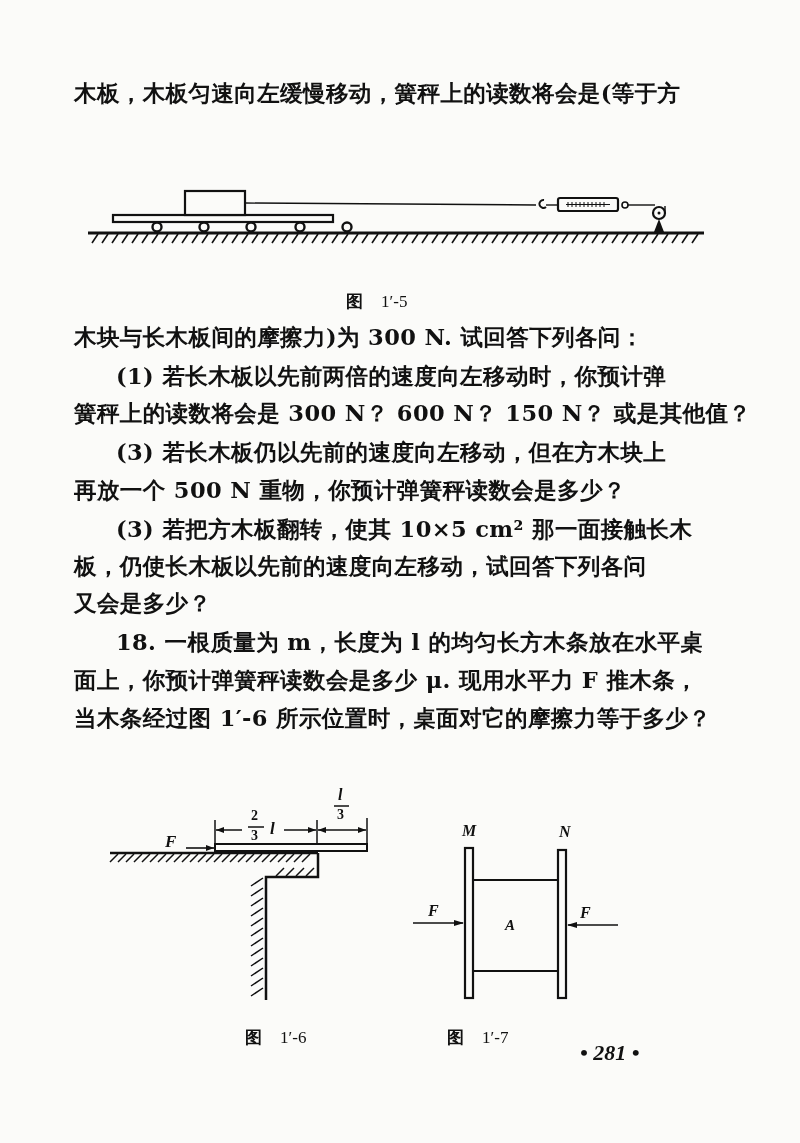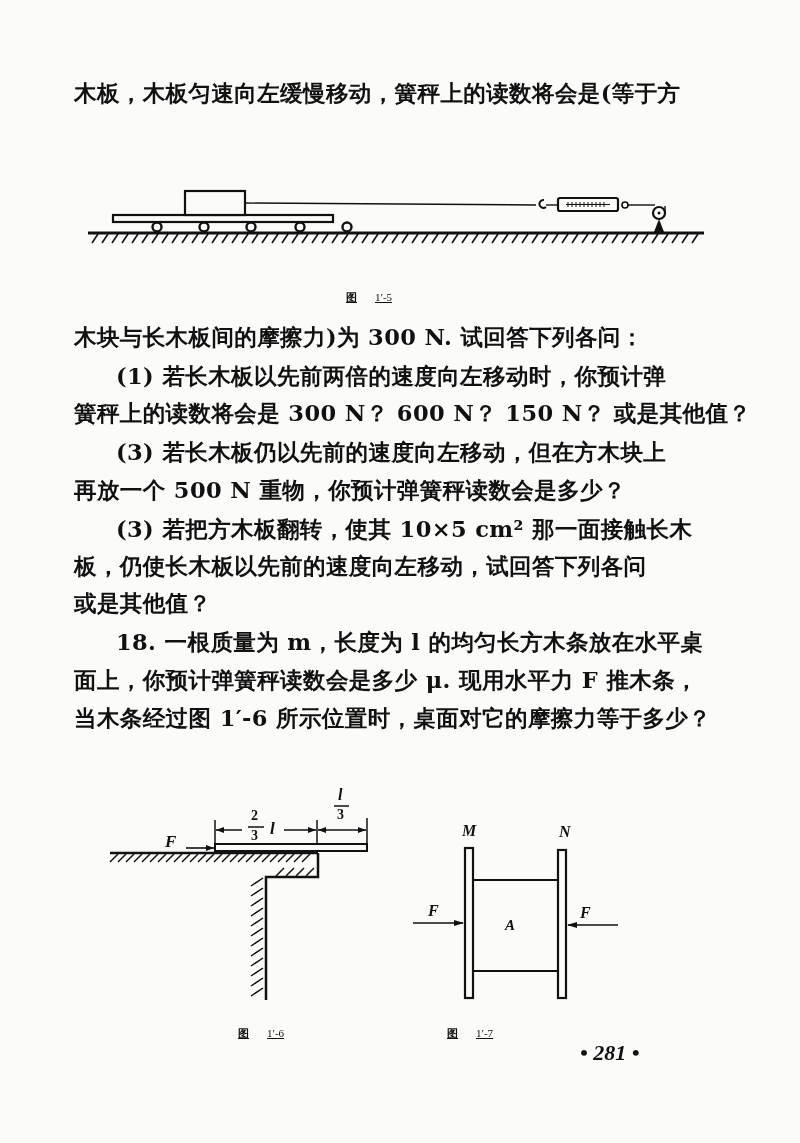--- a/index.html
+++ b/index.html
@@ -7,21 +7,21 @@
     width:800px; height:1143px; position:relative; overflow:hidden;
     background:#fbfbf9; color:#111;
     font-family:"DejaVu Serif", "Liberation Serif", serif;
   }
   .line {
     position:absolute; left:74px; white-space:nowrap;
     font-size:22.5px; font-weight:bold; letter-spacing:0.4px;
   }
   .indent { left:116px; }
   .caption {
-    position:absolute; font-size:11px; font-weight:bold; white-space:nowrap;text-decoration:underline;
+    position:absolute; font-size:17px; font-weight:bold; white-space:nowrap;
   }
   .caption .num { font-family:"Liberation Serif", serif; font-weight:normal; margin-left:18px; }
   .lat { font-family:"Liberation Serif", serif; font-weight:normal; }
   .ital { font-family:"Liberation Serif", serif; font-style:italic; font-weight:bold; }
   svg { position:absolute; overflow:visible; }
   .page-num {
     position:absolute; left:580px; top:1040px; font-size:22px;
     font-family:"Liberation Serif", serif; font-style:italic; font-weight:bold;
   }
 </style>
@@ -73,21 +73,21 @@
   <span>图</span><span class="num">1′-5</span>
 </div>
 
 <div class="line" style="top:322px;">木块与长木板间的摩擦力)为 300 N. 试回答下列各问：</div>
 <div class="line indent" style="top:361px;">(1) 若长木板以先前两倍的速度向左移动时，你预计弹</div>
 <div class="line" style="top:398px;">簧秤上的读数将会是 300 N？ 600 N？ 150 N？ 或是其他值？</div>
 <div class="line indent" style="top:437px;">(3) 若长木板仍以先前的速度向左移动，但在方木块上</div>
 <div class="line" style="top:475px;">再放一个 500 N 重物，你预计弹簧秤读数会是多少？</div>
 <div class="line indent" style="top:514px;">(3) 若把方木板翻转，使其 10×5 cm² 那一面接触长木</div>
 <div class="line" style="top:551px;">板，仍使长木板以先前的速度向左移动，试回答下列各问</div>
-<div class="line" style="top:588px;">或是其他值？</div>
+<div class="line" style="top:588px;">又会是多少？</div>
 <div class="line indent" style="top:627px;">18. 一根质量为 m，长度为 l 的均匀长方木条放在水平桌</div>
 <div class="line" style="top:665px;">面上，你预计弹簧秤读数会是多少 μ. 现用水平力 F 推木条，</div>
 <div class="line" style="top:703px;">当木条经过图 1′-6 所示位置时，桌面对它的摩擦力等于多少？</div>
 
 <svg style="left:0;top:0;" width="800" height="1143">
 
   <line x1="110" y1="853" x2="318" y2="853" stroke="#111" stroke-width="2.5"></line>
   <g stroke="#111" stroke-width="1.5">
     <path d="M110 862 l8 -8 M118 862 l8 -8 M126 862 l8 -8 M134 862 l8 -8 M142 862 l8 -8 M150 862 l8 -8 M158 862 l8 -8 M166 862 l8 -8 M174 862 l8 -8 M182 862 l8 -8 M190 862 l8 -8 M198 862 l8 -8 M206 862 l8 -8 M214 862 l8 -8 M222 862 l8 -8 M230 862 l8 -8 M238 862 l8 -8 M246 862 l8 -8 M254 862 l8 -8 M262 862 l8 -8 M270 862 l8 -8 M278 862 l8 -8 M286 862 l8 -8 M294 862 l8 -8 M302 862 l8 -8"></path>
   </g>
@@ -135,20 +135,20 @@
 
   <line x1="568" y1="925" x2="618" y2="925" stroke="#111" stroke-width="1.5"></line>
   <path d="M567 925 l10 -3 l0 6 Z" fill="#111"></path>
 </svg>
 <div class="ital" style="position:absolute;left:462px;top:822px;font-size:16px;">M</div>
 <div class="ital" style="position:absolute;left:559px;top:823px;font-size:16px;">N</div>
 <div class="ital" style="position:absolute;left:505px;top:917px;font-size:15px;">A</div>
 <div class="ital" style="position:absolute;left:428px;top:902px;font-size:16px;">F</div>
 <div class="ital" style="position:absolute;left:580px;top:904px;font-size:16px;">F</div>
 
-<div class="caption" style="left:238px;top:1026px;">
+<div class="caption" style="left:245px;top:1026px;">
   <span>图</span><span class="num">1′-6</span>
 </div>
 <div class="caption" style="left:447px;top:1026px;">
   <span>图</span><span class="num">1′-7</span>
 </div>
 
 <div class="page-num">• 281 •</div>
 
 </body></html>

